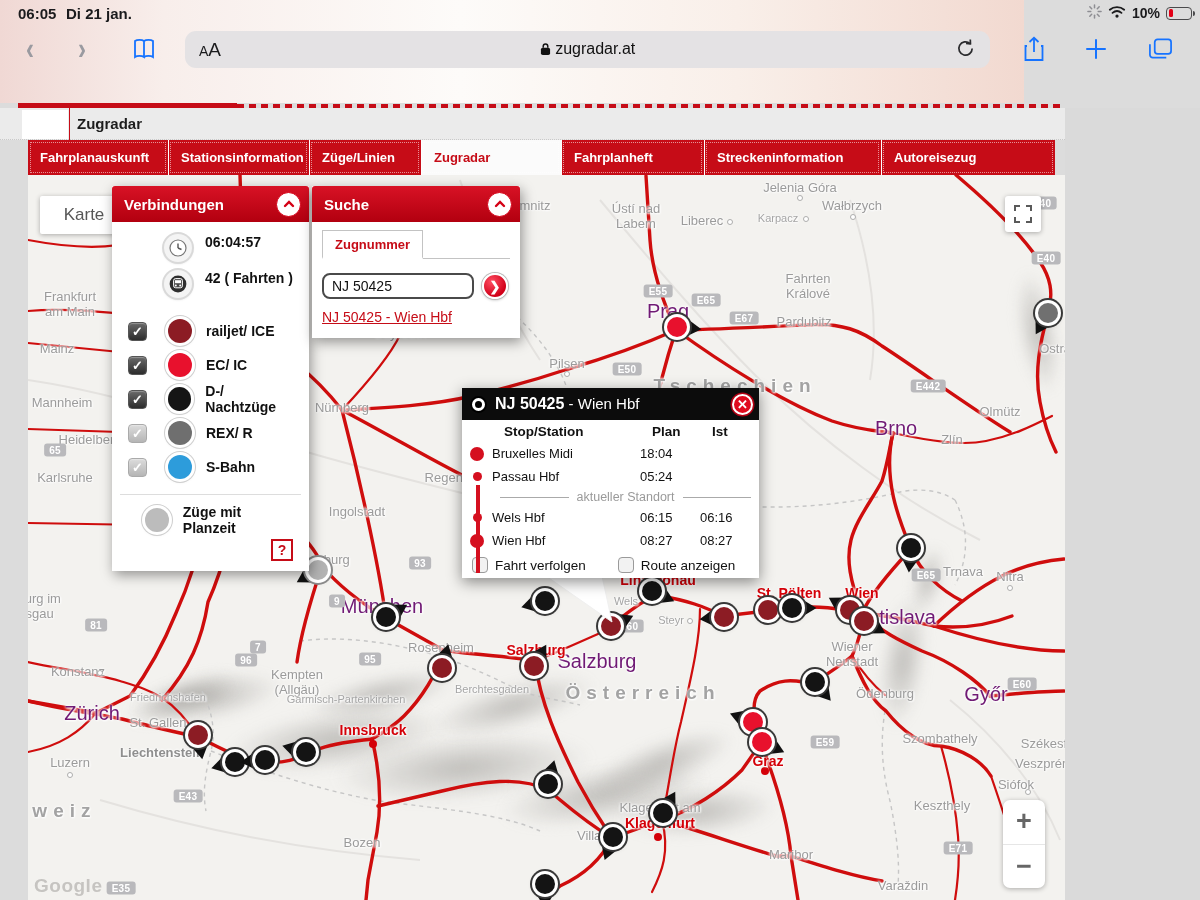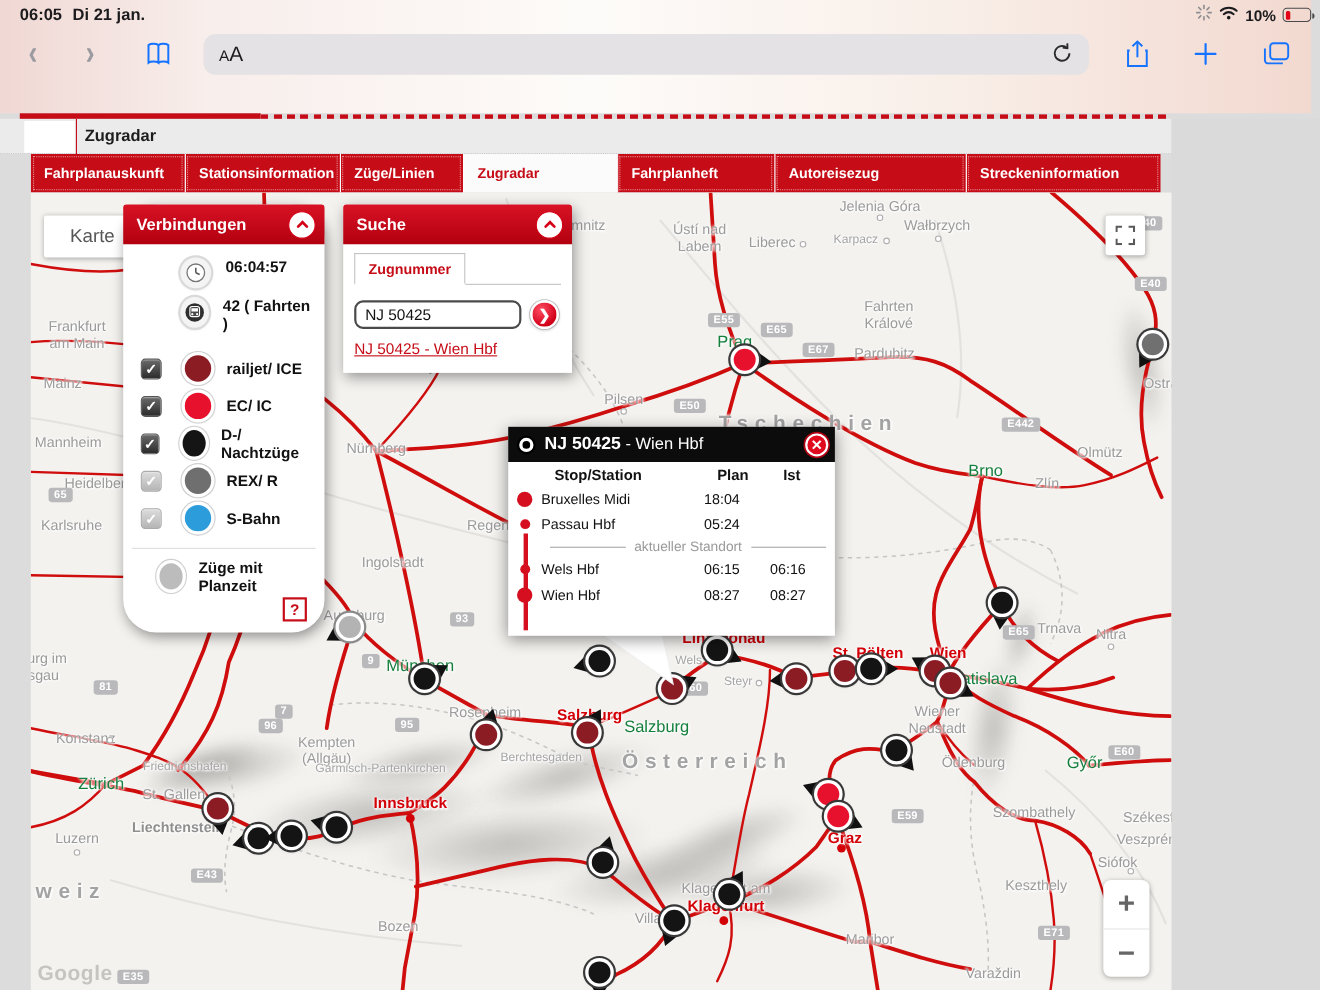--- a/index.html
+++ b/index.html
@@ -1,20 +1,20 @@
 <!DOCTYPE html>
 <html><head>
 <meta charset="utf-8">
 <style>
   * { margin:0; padding:0; box-sizing:border-box; }
   html,body { width:1200px; height:900px; overflow:hidden; }
   body { font-family:"Liberation Sans", sans-serif; background:#dcdcdc; position:relative; }
 
   
-  .ios-top { position:absolute; left:0; top:0; width:1192px; height:103px;
+  .ios-top { position:absolute; left:0; top:0; width:1024px; height:103px;
     background:linear-gradient(90deg,#f0d8d4 0%,#f8eeeb 16%,#fdfbf9 45%,#f9efe9 72%,#f2d9d0 100%); }
   .statusbar { position:absolute; left:0; top:0; width:1200px; height:27px; font-size:15px; color:#1b1b1d; }
   .sb-time { position:absolute; left:18px; top:5px; font-weight:bold; }
   .sb-date { position:absolute; left:66px; top:5px; font-weight:bold; }
   .sb-right { position:absolute; right:8px; top:4px; display:flex; align-items:center; gap:6px; }
   .batt-pct { font-weight:bold; font-size:14px; }
   .battery { width:26px; height:13px; border:1.5px solid #4a4a4c; border-radius:4px; position:relative; }
   .battery .fill { position:absolute; left:1.5px; top:1.5px; bottom:1.5px; width:4px; background:#e8striped; background:#e30016; border-radius:1.5px; }
   .battery .tip { position:absolute; right:-4px; top:3.5px; width:2.5px; height:5px; background:#4a4a4c; border-radius:0 2px 2px 0; }
 
@@ -46,21 +46,21 @@
   .nav .tab.active { background:#fbfbfb; color:#c60c17; }
 
   
   .map { position:absolute; left:28px; top:175px; width:1037px; height:725px; background:#f3f2ef; overflow:hidden; }
   .map svg.net { position:absolute; left:0; top:0; z-index:1; }
   .blob { position:absolute; border-radius:50%; background:radial-gradient(closest-side, rgba(150,148,144,.55), rgba(150,148,144,0)); filter:blur(6px); z-index:0; }
 
   .lbl { position:absolute; transform:translate(-50%,-50%); color:#9b9b9b; font-size:13px; white-space:pre-line; text-align:center;
     text-shadow:0 0 3px #fff,0 0 3px #fff,1px 1px 2px #fff; z-index:2; line-height:1.15; }
   .lbl.s  { font-size:11px; color:#a5a5a5; }
-  .lbl.lg { font-size:15px; color:#15803d; }
+  .lbl.lg { font-size:20px; color:#701a75; }
   .lbl.bold { font-weight:bold; color:#8f8f8f; }
   .lbl.region { font-size:19px; letter-spacing:6px; color:#a3a3a3; font-weight:bold; }
   .lbl.red { color:#d40008; font-size:14px; font-weight:bold; z-index:4; }
 
   .badge { position:absolute; transform:translate(-50%,-50%); background:#b9b9bc; color:#fff; font-size:10px; font-weight:bold;
     padding:1px 5px; border-radius:3px; z-index:2; letter-spacing:.3px; }
   .odot { position:absolute; width:6px; height:6px; border:1.5px solid #adadad; border-radius:50%; background:#fff; transform:translate(-50%,-50%); z-index:2; }
   .rdot { position:absolute; width:8px; height:8px; background:#d40008; border-radius:50%; transform:translate(-50%,-50%); z-index:3; }
 
   .marker { position:absolute; width:26px; height:26px; transform:translate(-50%,-50%); z-index:5; cursor:pointer; }
@@ -80,21 +80,21 @@
   .gwm { position:absolute; left:6px; top:700px; font-size:19px; font-weight:bold; color:#b7b5b2; opacity:.75; letter-spacing:.5px; z-index:2; }
 
   
   .panel { position:absolute; background:#fff; box-shadow:2px 4px 12px rgba(0,0,0,.4); z-index:10; }
   .phead { height:36px; background:linear-gradient(#d81225,#b2000f); color:#fff; font-size:15px; font-weight:bold;
     display:flex; align-items:center; padding:0 8px 0 12px; border-radius:3px 3px 0 0; }
   .phead .sp { flex:1; }
   .collapse { width:25px; height:25px; background:#fff; border:1.5px solid #d40015; border-radius:50%;
     display:flex; align-items:center; justify-content:center; cursor:pointer; }
 
-  .verb { left:112px; top:186px; width:183px;border-radius:30px; }
+  .verb { left:112px; top:186px; width:197px; }
   .vbody { padding:12px 12px 10px 12px; }
   .vrow { display:flex; align-items:flex-start; margin-bottom:8px; }
   .icn { width:28px; height:28px; border-radius:50%; background:#f4f4f4; box-shadow:0 0 0 2px #d9d9d9, 0 1px 3px rgba(0,0,0,.25);
     display:flex; align-items:center; justify-content:center; margin-left:40px; margin-right:13px; }
   .vtxt { font-size:14px; font-weight:bold; color:#111; }
   .frow { display:flex; align-items:center; height:34px; }
   .cb { width:19px; height:19px; border-radius:4px; margin-left:4px; display:flex; align-items:center; justify-content:center;
     color:#fff; font-size:13px; font-weight:bold; cursor:pointer;
     background:linear-gradient(#6a6a6a,#2c2c2c); border:1px solid #555; box-shadow:inset 0 1px 1px rgba(255,255,255,.3); }
   .cb.lt { background:linear-gradient(#dcdcdc,#b5b5b5); border:1px solid #aaa; }
@@ -191,20 +191,27 @@
         <span class="chev">›</span>
       </div>
     <div class="tb-btn" style="left:128px;">
       <svg width="24" height="22" viewBox="0 0 24 22" fill="none" stroke="#1673ff" stroke-width="1.8">
           <path d="M12 3 C10 1.5, 5 1.5, 3 3 L3 19 C5 17.5, 10 17.5, 12 19 Z"></path>
           <path d="M12 3 C14 1.5, 19 1.5, 21 3 L21 19 C19 17.5, 14 17.5, 12 19"></path>
         </svg>
     </div>
     <div class="addr">
       <span class="aa">AA</span>
+      <span class="addr-center">
+        <svg width="11" height="14" viewBox="0 0 12 15" style="vertical-align:-2px;">
+            <rect x="1" y="6" width="10" height="8" rx="2" fill="#111"></rect>
+            <path d="M3.5 6 V4.5 a2.5 2.5 0 0 1 5 0 V6" fill="none" stroke="#111" stroke-width="1.6"></path>
+          </svg>
+        <span>zugradar.at</span>
+      </span>
       <span class="reload">
         <svg width="21" height="21" viewBox="0 0 22 22" fill="none" stroke="#2b2b2e" stroke-width="1.8">
             <path d="M18 11 a7 7 0 1 1 -2.3 -5.2"></path>
             <path d="M16 1.5 L16.2 6.2 L11.6 5.6" stroke-linejoin="round"></path>
           </svg>
       </span>
     </div>
     <div class="tb-btn" style="left:1018px;">
       <svg width="22" height="26" viewBox="0 0 22 26" fill="none" stroke="#1673ff" stroke-width="1.8">
           <path d="M4 10 H2.5 V24 H19.5 V10 H18"></path>
@@ -235,22 +242,22 @@
   <div class="title-vline"></div>
   <span class="page-title">Zugradar</span>
 </div>
 
 <div class="nav" id="nav">
     <div class="tab" style="width: 140px;">Fahrplanauskunft</div>
     <div class="tab" style="width: 141px;">Stationsinformation</div>
     <div class="tab" style="width: 112px;">Züge/Linien</div>
     <div class="tab active" style="width: 140px;">Zugradar</div>
     <div class="tab" style="width: 143px;">Fahrplanheft</div>
+    <div class="tab" style="width: 177px;">Streckeninformation</div>
     <div class="tab" style="width: 174px;">Autoreisezug</div>
-    <div class="tab" style="width: 177px;">Streckeninformation</div>
   </div>
 
 <div class="right-strip"></div>
 <div class="left-strip"></div>
 
 <div class="map" id="map">
 
   <div class="blob" style="left:105px;top:500px;width:150px;height:46px;transform:rotate(-10deg);"></div>
   <div class="blob" style="left:195px;top:535px;width:225px;height:60px;transform:rotate(-8deg);"></div>
   <div class="blob" style="left:305px;top:560px;width:260px;height:66px;transform:rotate(-5deg);"></div>
@@ -708,14 +715,20 @@
           <span>06:15</span>
           <span>06:16</span>
         </div>
         <div class="prow">
           <span class="pdot big"></span>
           <span>Wien Hbf</span>
           <span>08:27</span>
           <span>08:27</span>
         </div>
       </div>
+    <div class="pfoot" id="pop-foot">
+        <span class="pcb"></span>
+        <span>Fahrt verfolgen</span>
+        <span class="pcb second"></span>
+        <span>Route anzeigen</span>
+      </div>
   </div>
 </div>
 
 </body></html>

